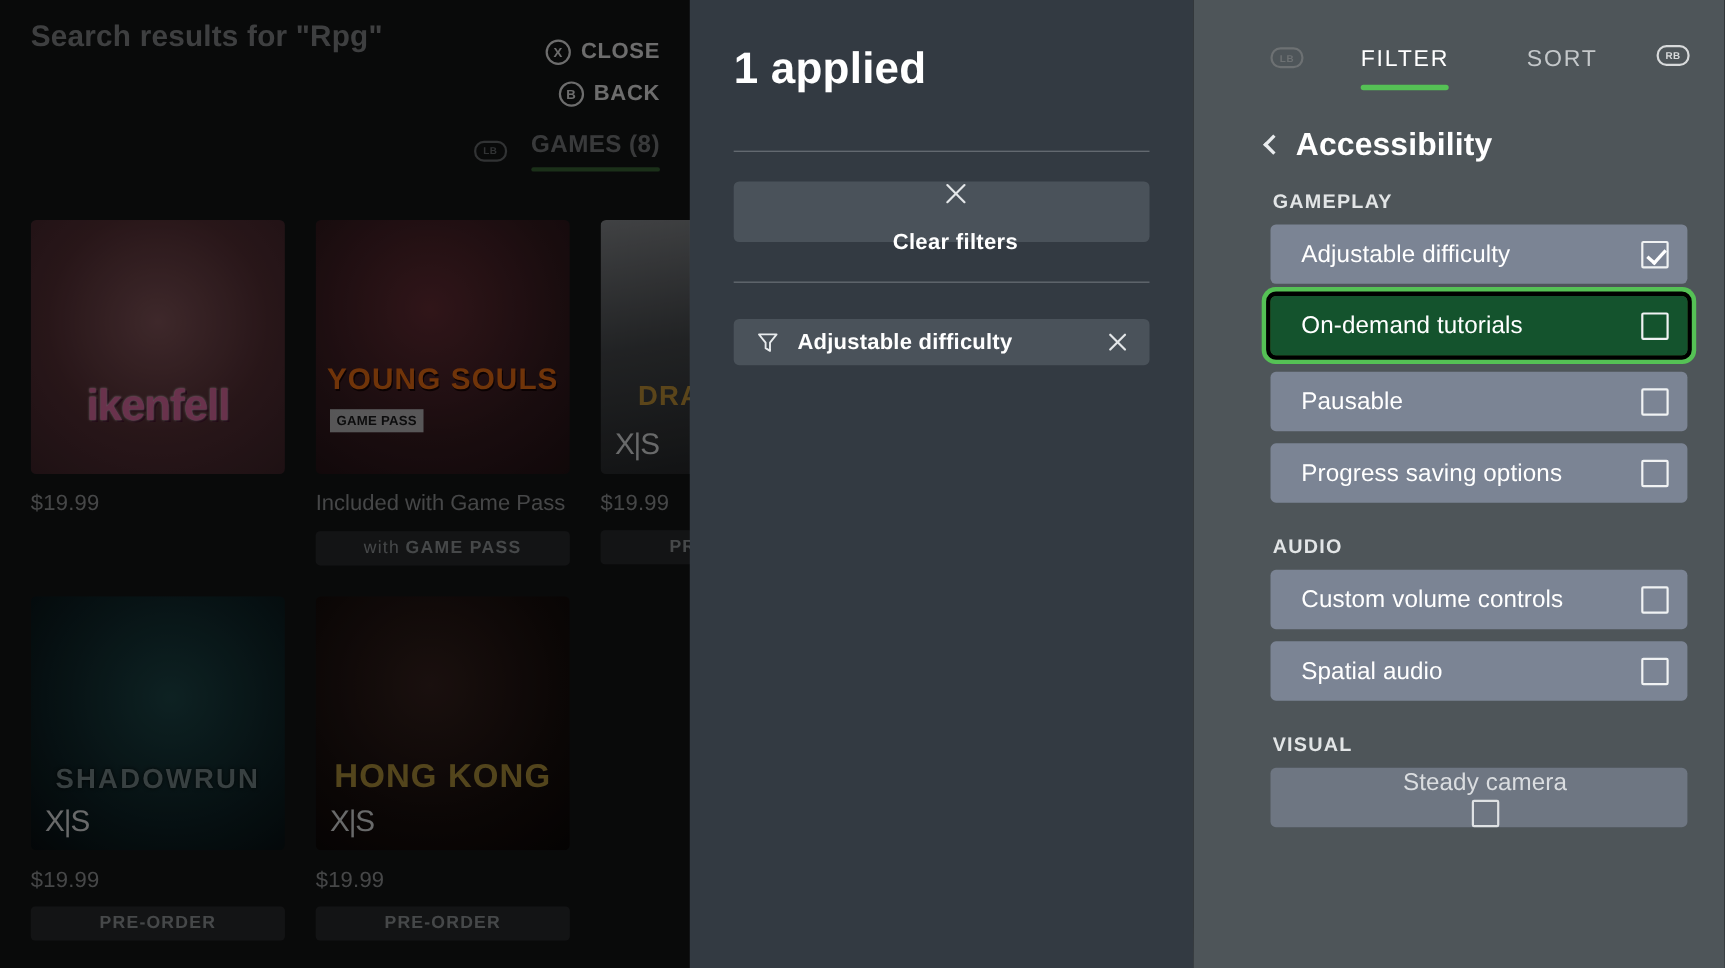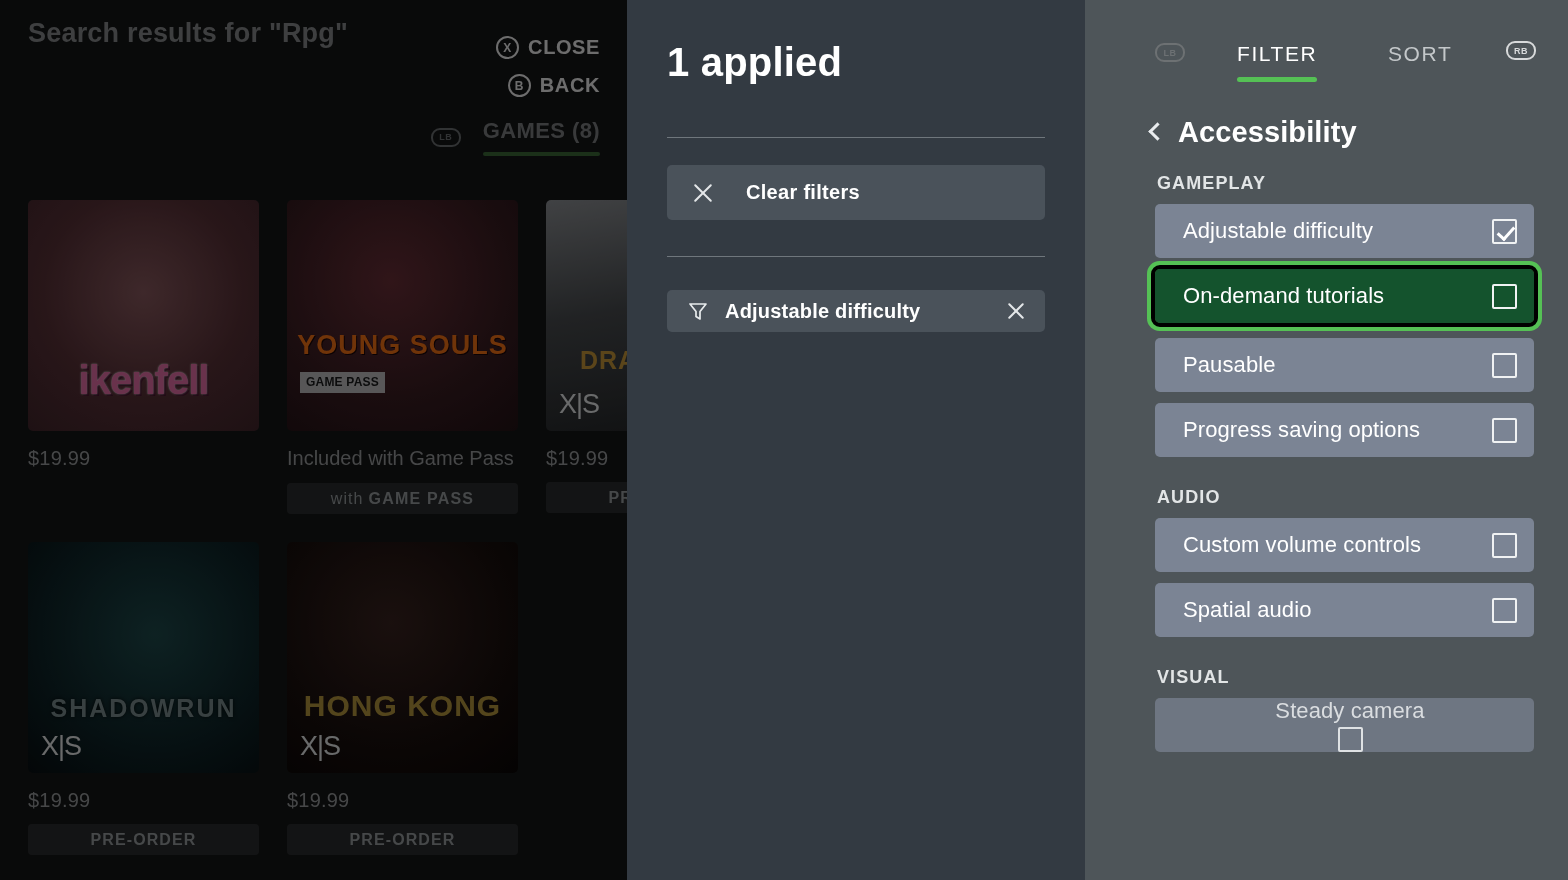--- a/index.html
+++ b/index.html
@@ -138,21 +138,21 @@
 
   .art-logo {
     position: absolute;
     left: 0; right: 0;
     text-align: center;
     font-weight: 800;
     line-height: 1;
     pointer-events: none;
   }
   .logo-ikenfell {
-    bottom: 31px;
+    bottom: 42px;
     font-size: 40px;
     color: #e96fa8;
     text-shadow: 0 0 2px #fff, 2px 2px 0 #4a1630;
     letter-spacing: -1px;
   }
   .logo-young {
     bottom: 72px;
     font-size: 27px;
     color: #f97316;
     text-shadow: 1px 1px 0 #1a0608;
@@ -248,21 +248,22 @@
   .rule-top { margin-top: 52px; }
   .rule-bottom { margin-top: 36px; }
 
   .clear-btn {
     margin-top: 27px;
     height: 55px;
     border-radius: 5px;
     background: #4a525a;
     display: flex; align-items: center;
     padding-left: 25px;
-    gap: 32px;
+    gap: 22px;
+    flex-direction: column;
   }
   .clear-btn .label {
     font-size: 20px;
     font-weight: 700;
     color: #ffffff;
     letter-spacing: 0.3px;
   }
 
   .chip {
     margin-top: 33px;

